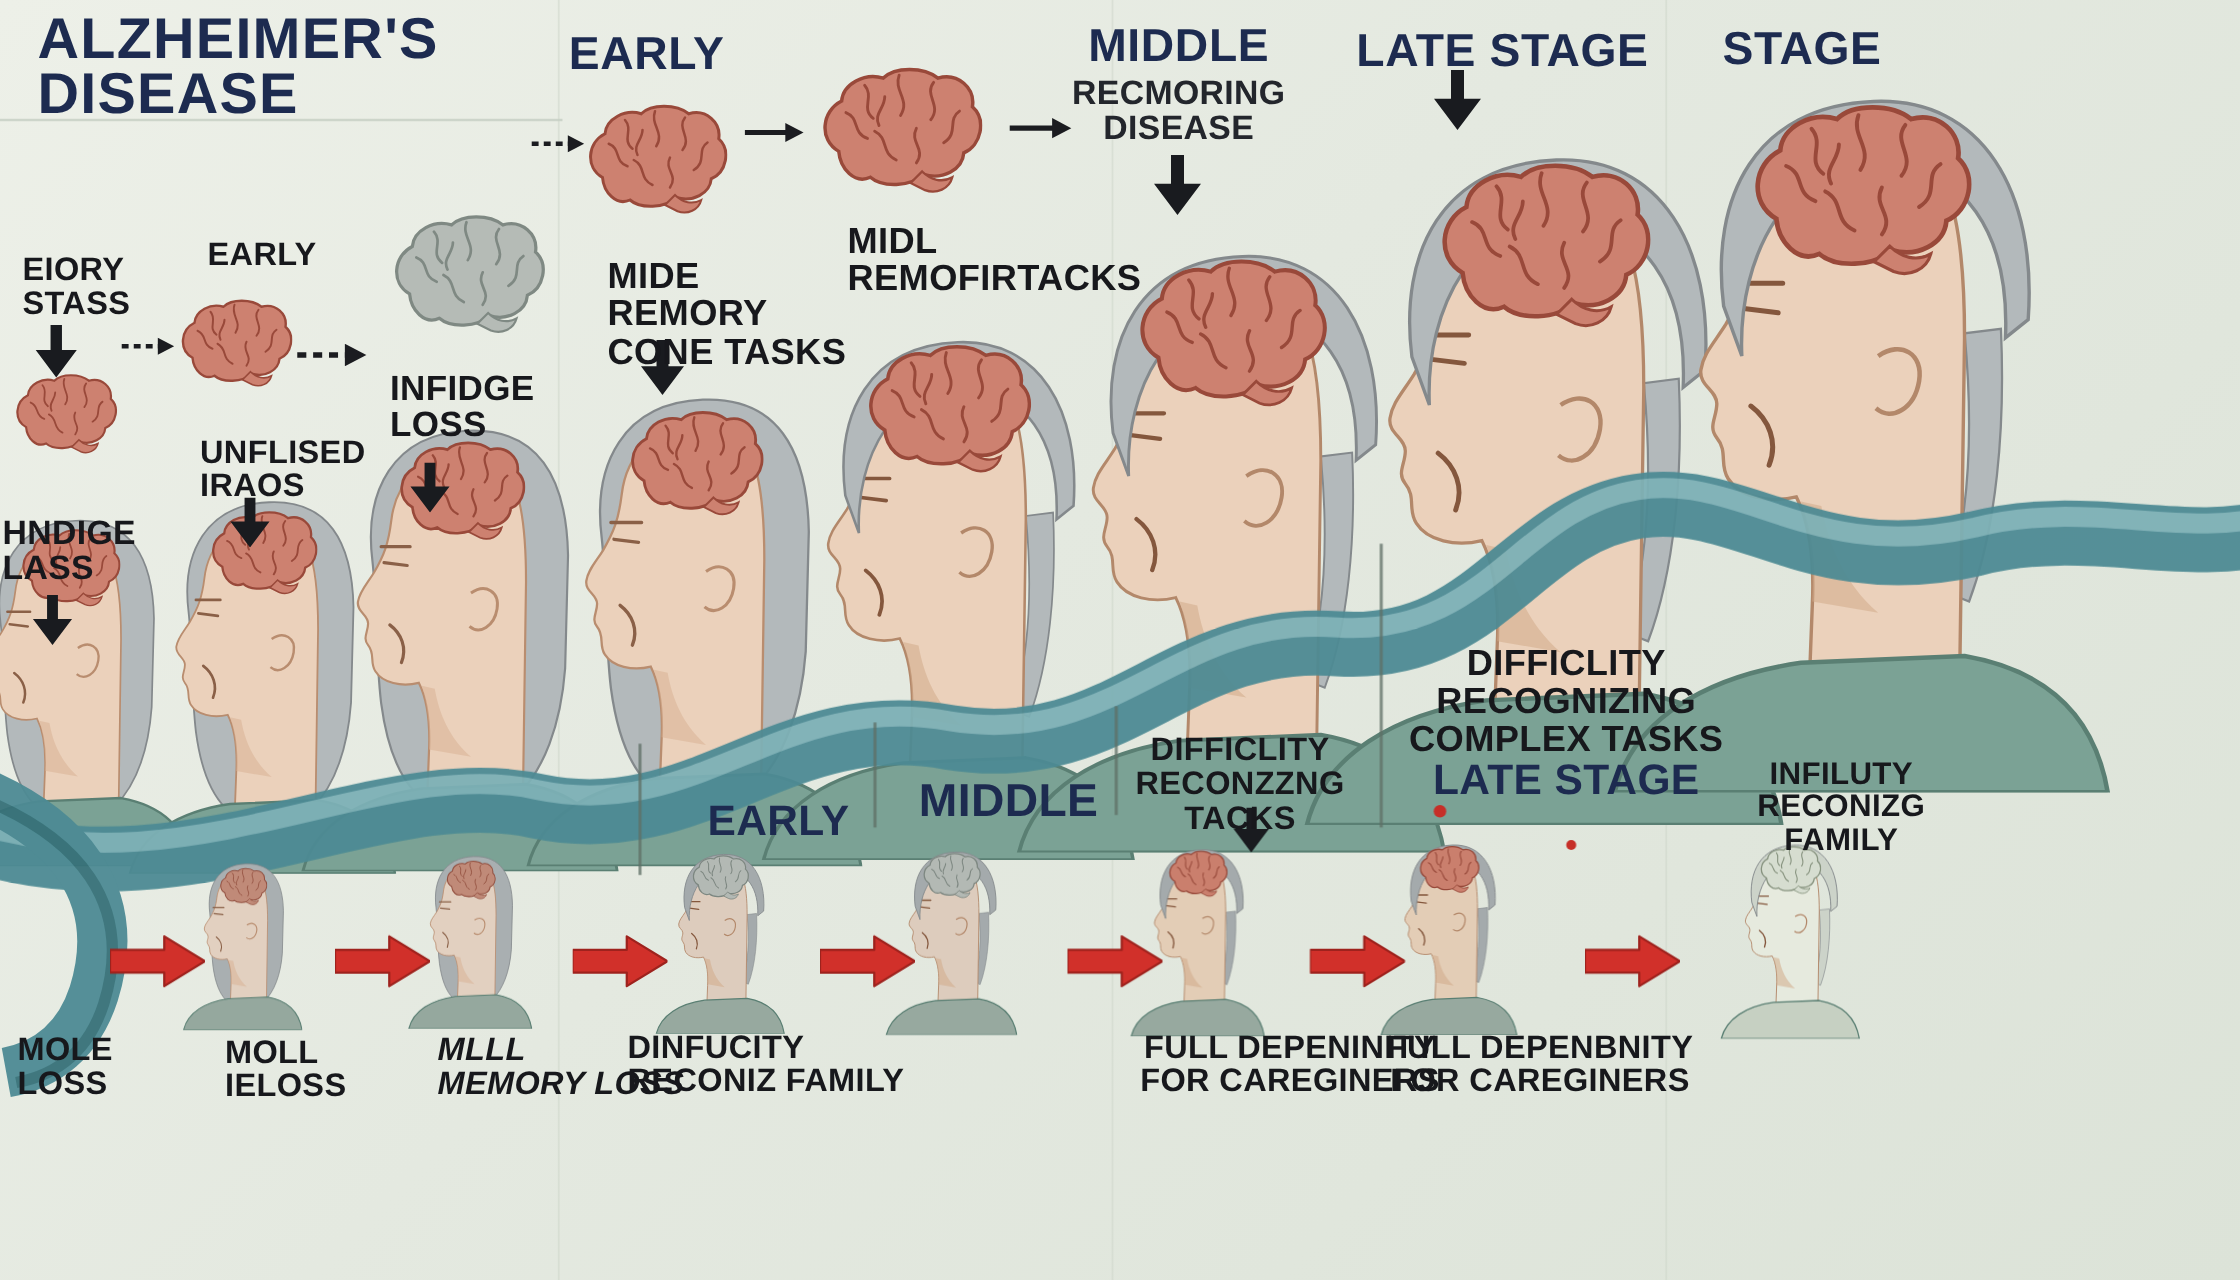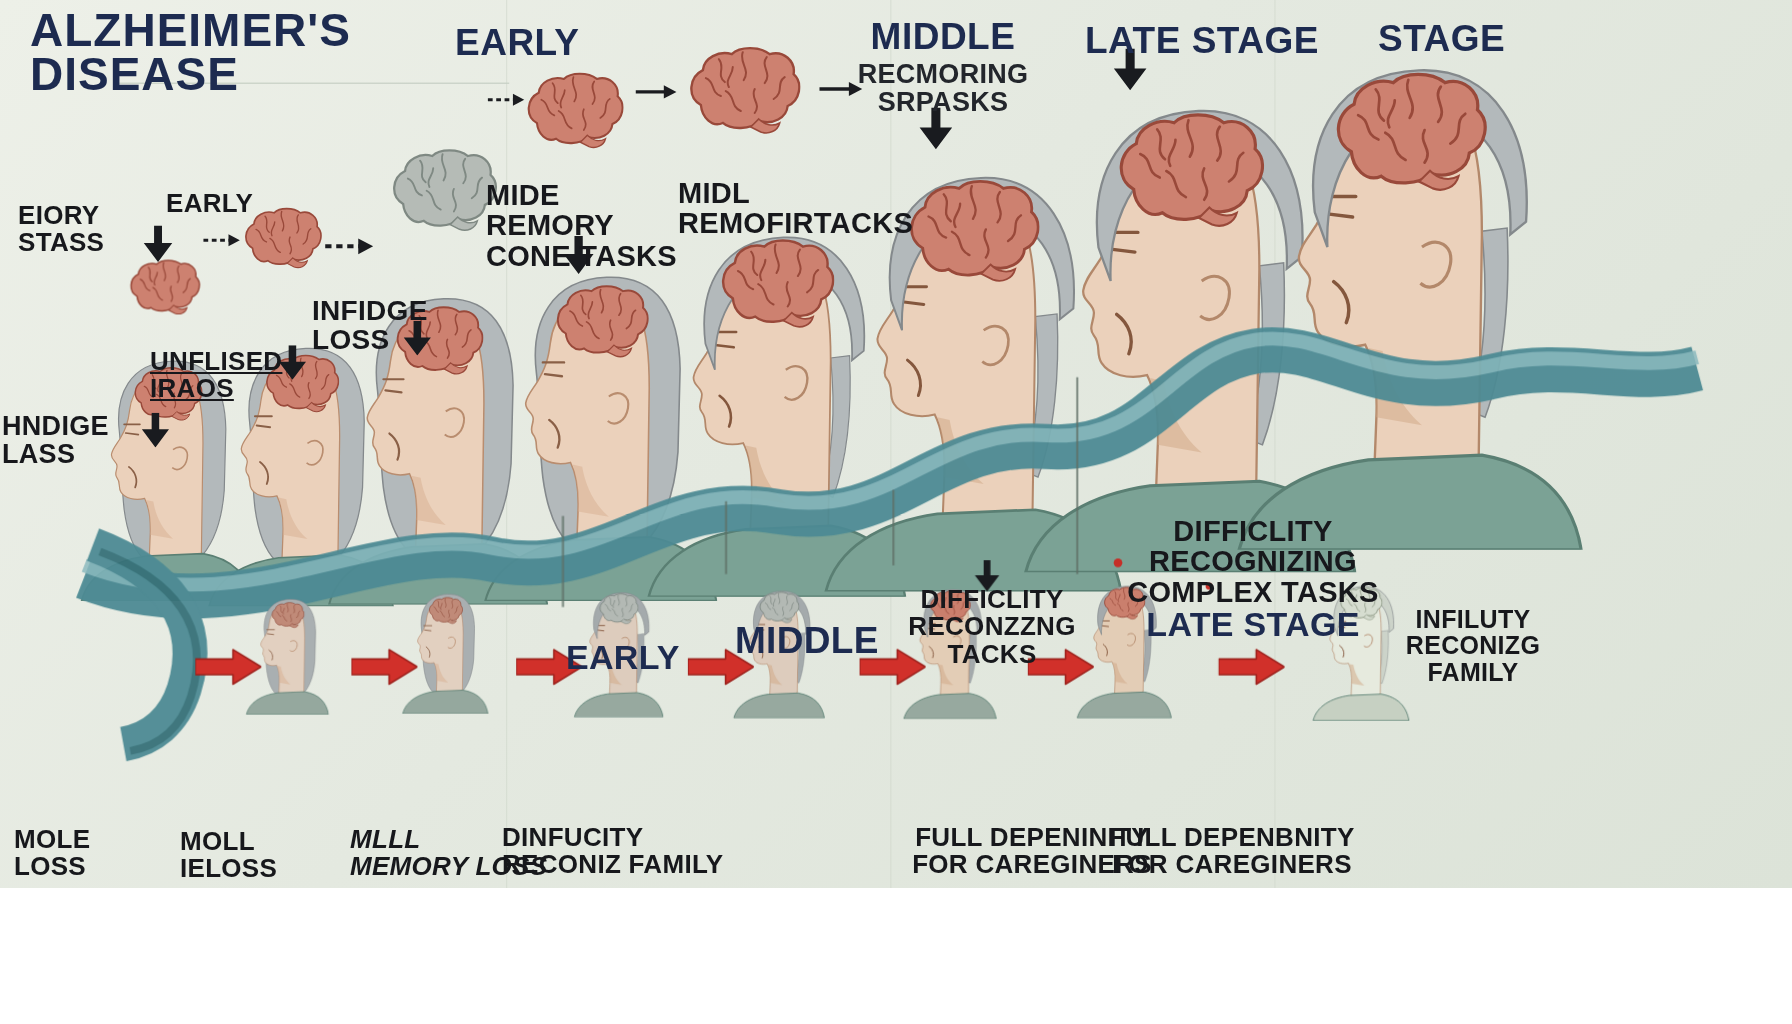--- a/index.html
+++ b/index.html
@@ -1,20 +1,20 @@
 <!DOCTYPE html>
 <html><head>
 <meta charset="utf-8">
 <style>
   * { margin:0; padding:0; box-sizing:border-box; }
   html,body { width:1792px; height:1024px; }
   body { font-family:"Liberation Sans", sans-serif; }
 
   .canvas{
-    position:relative; width:1792px; height:888px; overflow:hidden;
+    position:relative; width:1792px; height:1024px; overflow:hidden;
     background:linear-gradient(135deg,#edf0e8 0%, #e4e9e0 45%, #dce3d8 100%);
   }
   .art{ position:absolute; inset:0; width:100%; height:100%;
         --skin:#ebd1bb; --hair:#b3b9bb; --brain:#cd8170; --brainline:#99493a; --shirt:#7ba295; }
 
   .label{
     position:absolute; white-space:pre-line; font-weight:800;
     color:#17181c; line-height:1.05; letter-spacing:.3px; z-index:5;
   }
   .navy{ color:#1d2b50; }
@@ -24,24 +24,24 @@
   .hdr{ font-size:37px; letter-spacing:.5px; }
   .hdr-early{ left:455px; top:24px; }
   .hdr-middle{ left:828px; top:18px; width:230px; text-align:center; }
   .hdr-middle-sub{ left:820px; top:60px; width:246px; text-align:center; font-size:27px; color:#23262c; }
   .hdr-late{ left:1085px; top:22px; }
   .hdr-stage{ left:1378px; top:20px; }
 
   .ann{ font-size:26px; }
   .ann-eiory{ left:18px; top:202px; }
   .ann-early-left{ left:166px; top:190px; }
-  .ann-unflised{ left:150px; top:348px;text-decoration:underline; }
+  .ann-unflised{ left:160px; top:348px; }
   .ann-infidge{ left:312px; top:296px; font-size:28px; }
   .ann-hndige{ left:2px; top:412px; font-size:27px; }
-  .ann-mide{ left:486px; top:180px; font-size:29px; }
+  .ann-mide{ left:486px; top:206px; font-size:29px; }
   .ann-midl{ left:678px; top:178px; font-size:29px; }
   .ann-diff-complex{ left:1112px; top:516px; width:282px; text-align:center; font-size:29px; }
   .ann-late-mid{ left:1112px; top:607px; width:282px; text-align:center; font-size:34px; }
   .ann-diff-tacks{ left:868px; top:586px; width:248px; text-align:center; font-size:26px; }
   .ann-middle-mid{ left:735px; top:622px; font-size:37px; }
   .ann-early-mid{ left:566px; top:640px; font-size:34px; }
   .ann-infiluty{ left:1366px; top:606px; width:214px; text-align:center; font-size:25px; }
 
   .bl{ font-size:26px; }
   .bl-0{ left:14px;  top:826px; }
@@ -186,21 +186,21 @@
       <circle cx="1257" cy="676" r="4"></circle>
     </g>
   </svg>
 
   <div class="label lbl-title navy">ALZHEIMER'S
 DISEASE</div>
 
   <div class="label hdr navy hdr-early">EARLY</div>
   <div class="label hdr navy hdr-middle">MIDDLE</div>
   <div class="label hdr-middle-sub" style="position:absolute;white-space:pre-line;font-weight:800;line-height:1.05;z-index:5">RECMORING
-SRPASKS</div>
+DISEASE</div>
   <div class="label hdr navy hdr-late">LATE STAGE</div>
   <div class="label hdr navy hdr-stage">STAGE</div>
 
   <div class="label ann ann-eiory">EIORY
 STASS</div>
   <div class="label ann ann-early-left">EARLY</div>
   <div class="label ann ann-unflised">UNFLISED
 IRAOS</div>
   <div class="label ann ann-infidge">INFIDGE
 LOSS</div>

